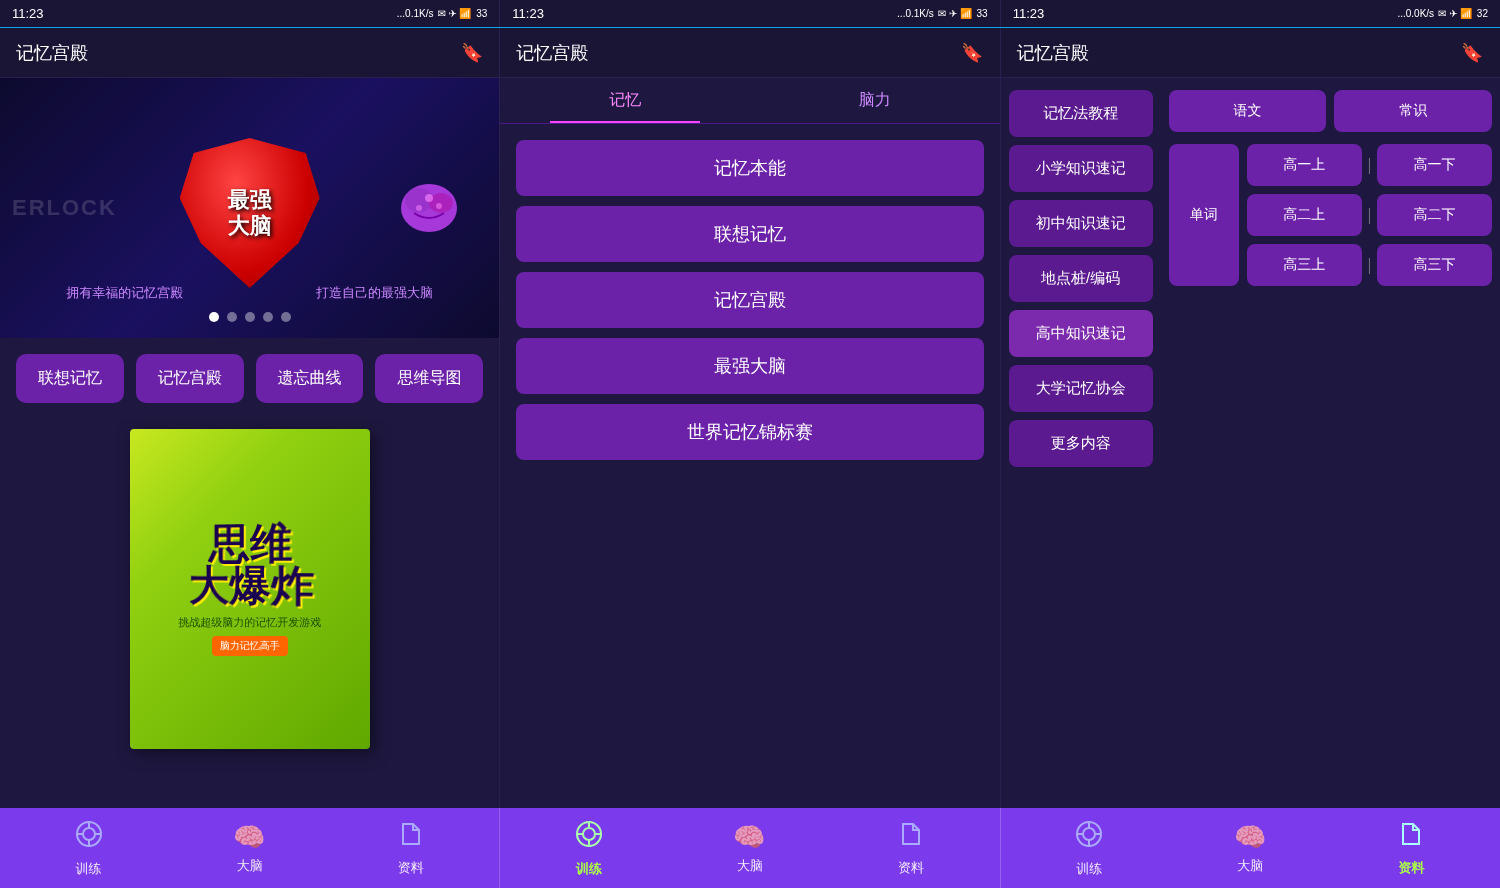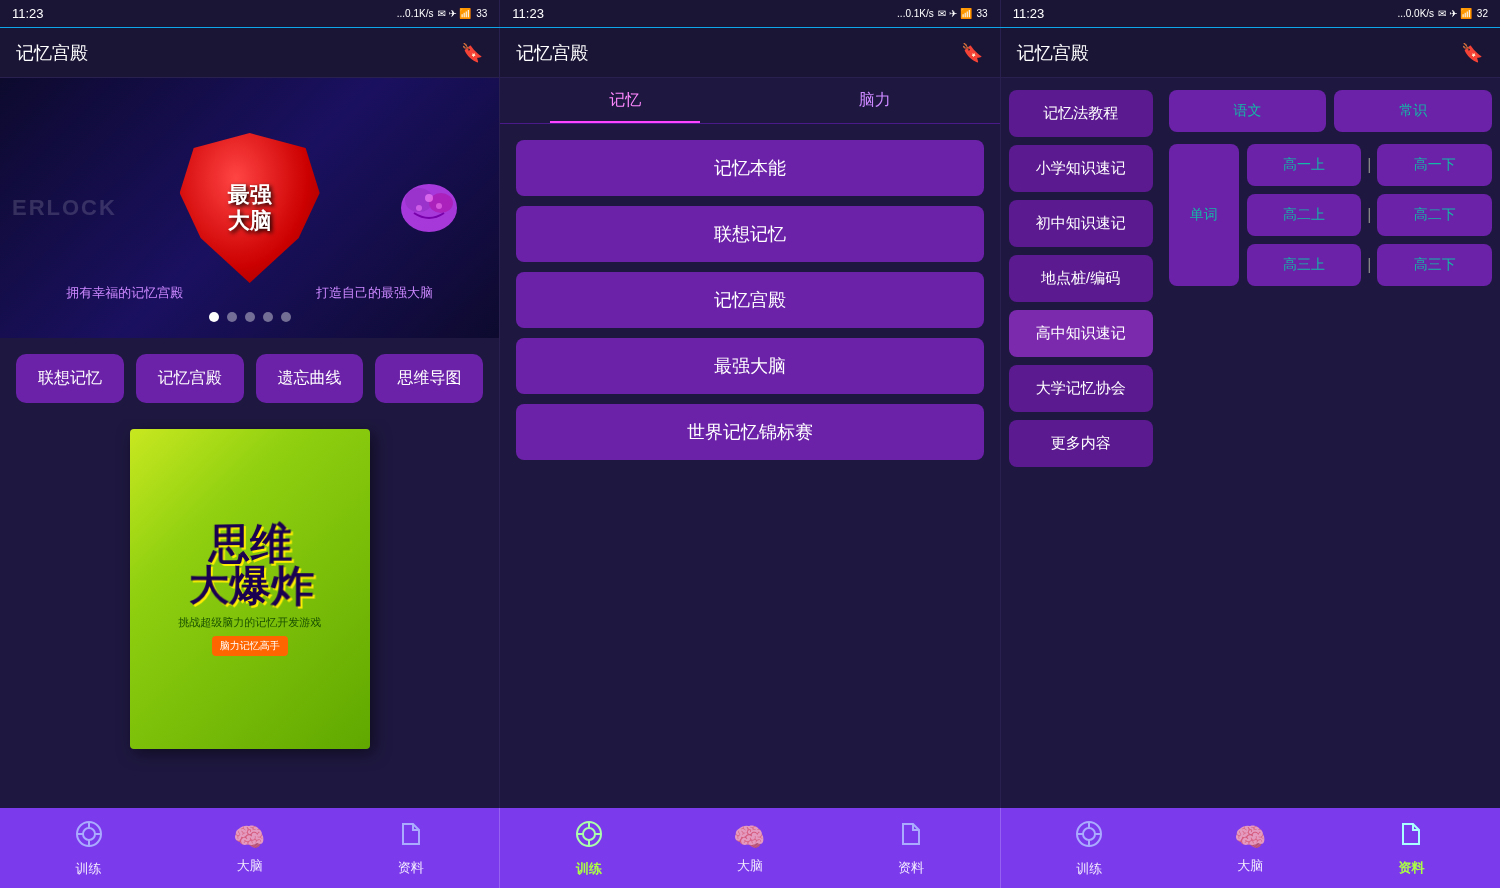--- a/index.html
+++ b/index.html
@@ -102,21 +102,21 @@
       font-size: 22px;
       color: rgba(255,255,255,0.15);
       font-weight: bold;
       letter-spacing: 2px;
     }
     .banner-logo {
       width: 160px;
       height: 160px;
       position: relative;
       display: flex;
-      align-items: center;
+      align-items: flex-end;
       justify-content: center;
     }
     
     .shield-shape {
       width: 140px;
       height: 150px;
       background: radial-gradient(ellipse at 40% 30%, #ff4444, #cc0000 60%, #880000);
       clip-path: polygon(50% 0%, 90% 10%, 100% 40%, 85% 70%, 50% 100%, 15% 70%, 0% 40%, 10% 10%);
       display: flex;
       align-items: center;
@@ -306,21 +306,21 @@
     }
     .right-submenu {
       flex: 1;
       display: flex;
       flex-direction: column;
       padding: 12px 8px;
       gap: 8px;
     }
     .sub-btn {
       background: #6b21a8;
-      color: #14b8a6;
+      color: #ffffff;
       border-radius: 8px;
       padding: 12px 8px;
       text-align: center;
       font-size: 14px;
       cursor: pointer;
     }
     .sub-divider {
       color: #888;
       display: flex;
       align-items: center;
@@ -332,20 +332,21 @@
       margin-bottom: 4px;
     }
     .top-row-btns .sub-btn {
       flex: 1;
     }
     .sub-levels {
       display: grid;
       grid-template-columns: 1fr auto 1fr;
       gap: 6px;
       align-items: center;
+      font-family: Liberation Serif, serif;
     }
 
     
     .bottom-nav {
       height: 80px;
       background: #7c3aed;
       display: flex;
     }
     .nav-section {
       flex: 1;

